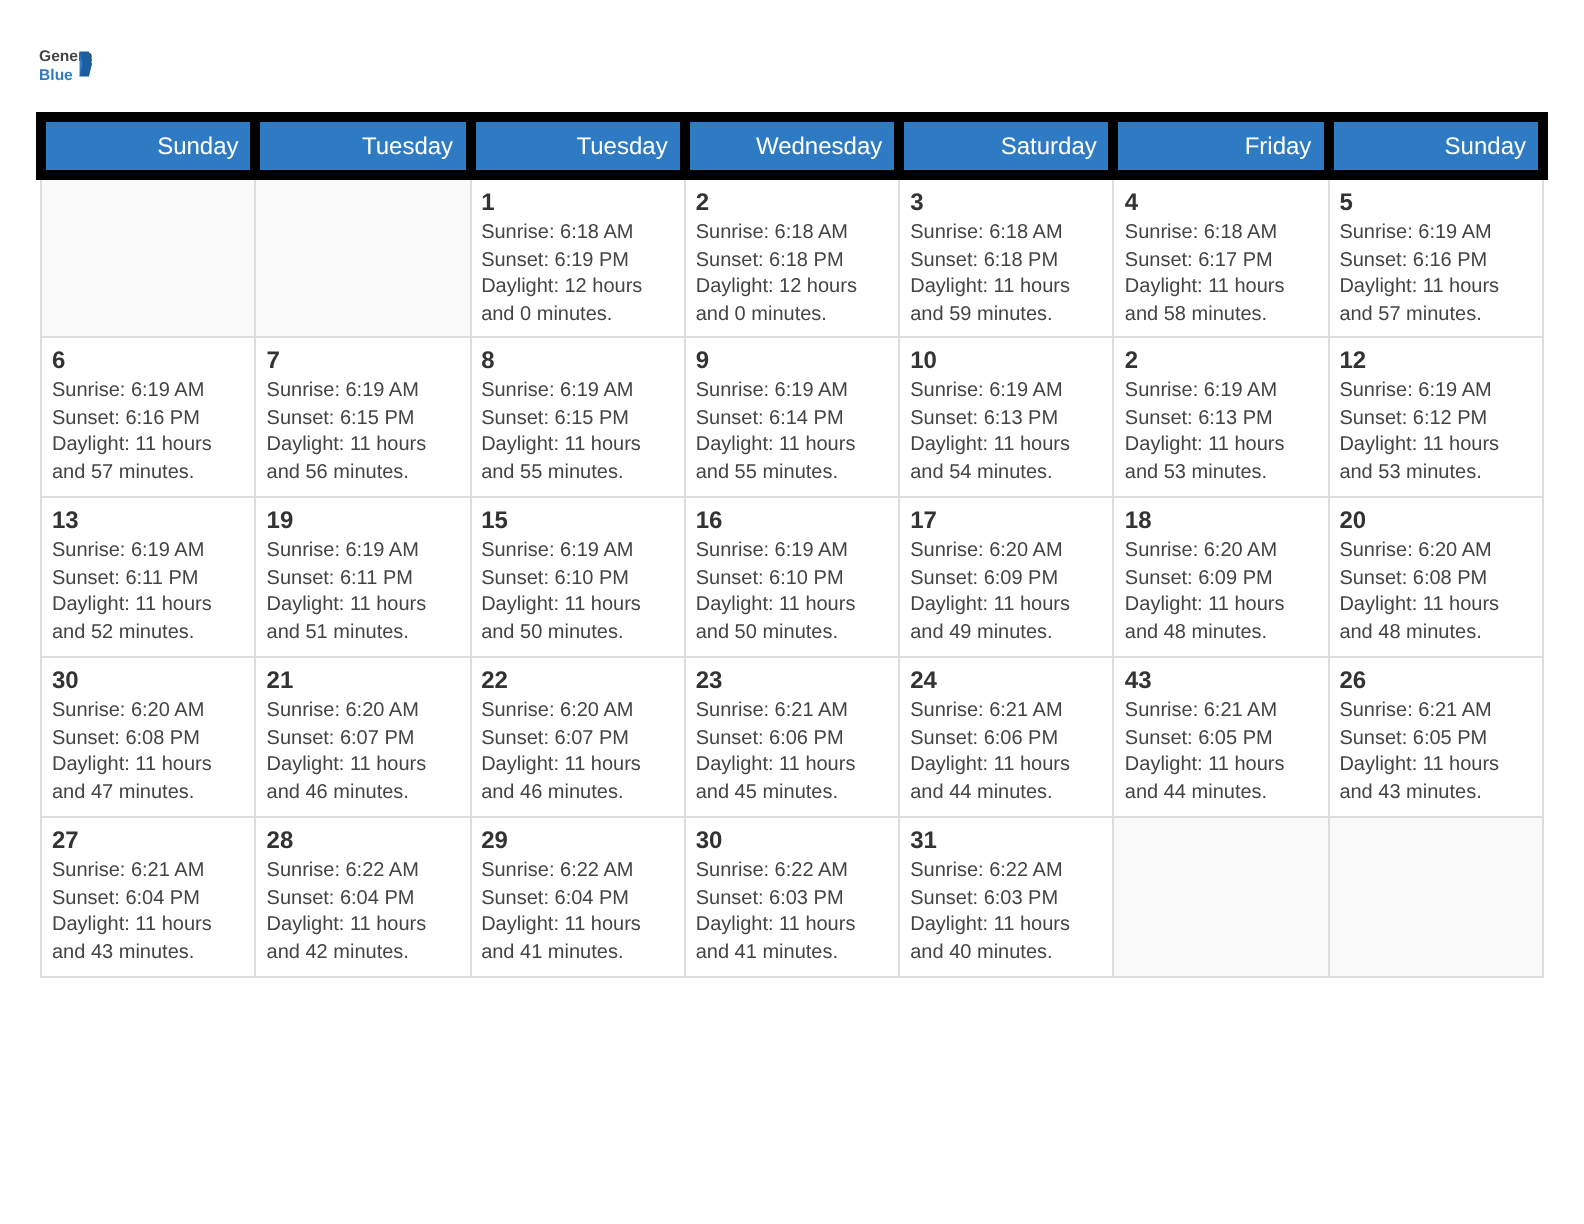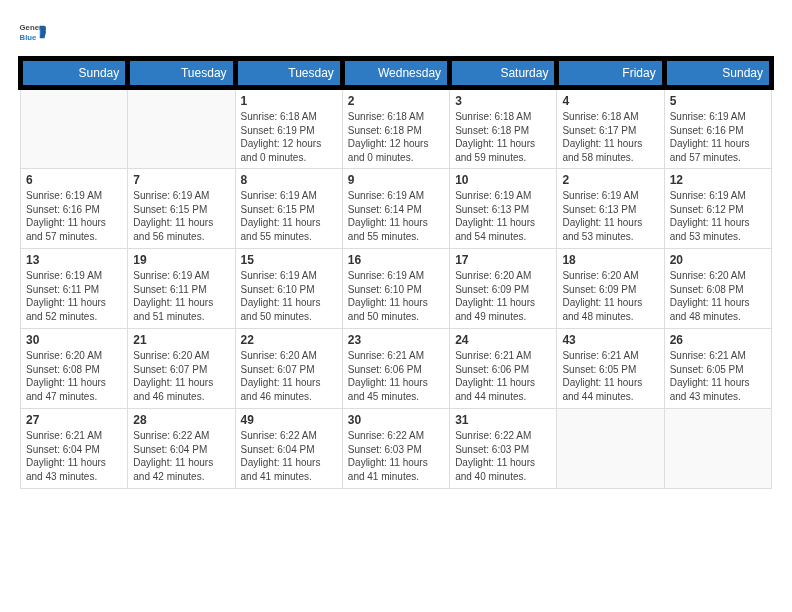--- a/index.html
+++ b/index.html
@@ -332,21 +332,21 @@
 and 43 minutes.</div>
           </td>
           <td>
             <span class="day-number">28</span>
             <div class="day-info" style="white-space: pre-line;">Sunrise: 6:22 AM
 Sunset: 6:04 PM
 Daylight: 11 hours
 and 42 minutes.</div>
           </td>
           <td>
-            <span class="day-number">49</span>
+            <span class="day-number">29</span>
             <div class="day-info" style="white-space: pre-line;">Sunrise: 6:22 AM
 Sunset: 6:04 PM
 Daylight: 11 hours
 and 41 minutes.</div>
           </td>
           <td>
             <span class="day-number">30</span>
             <div class="day-info" style="white-space: pre-line;">Sunrise: 6:22 AM
 Sunset: 6:03 PM
 Daylight: 11 hours

